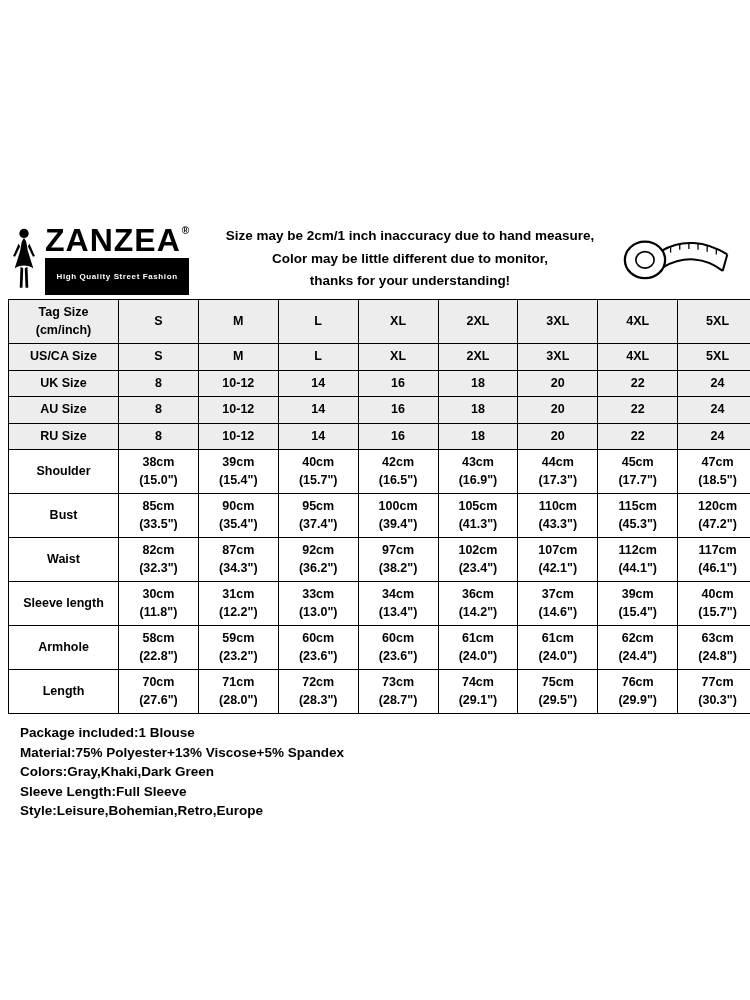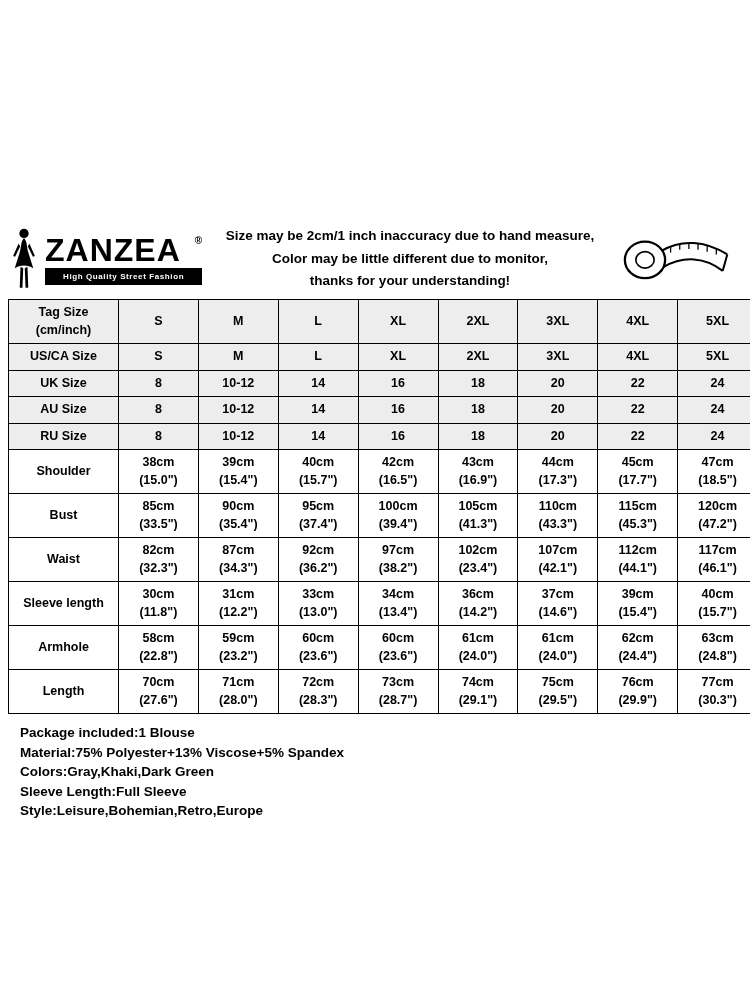--- a/index.html
+++ b/index.html
@@ -24,36 +24,36 @@
   }
   .logo {
     width: 200px;
     display: flex;
     align-items: center;
     gap: 5px;
     flex-shrink: 0;
   }
   .logo-figure svg { display: block; }
   .logo-text { display: flex; flex-direction: column; align-items: center; }
-  .brand-line { display: flex; align-items: flex-start; gap: 13px; }
+  .brand-line { display: flex; align-items: flex-start; }
   .brand {
     font-weight: bold;
     font-size: 32px;
     line-height: 1;
     letter-spacing: 1px;
   }
   .reg { font-size: 10px; font-weight: bold; margin-top: 1px; margin-left: 1px; }
   .tagline-bar {
     background: #000;
     color: #fff;
     font-size: 8px;
     font-weight: bold;
     letter-spacing: 0.6px;
     text-align: center;
-    padding: 4px 4px;
+    padding: 14px 4px;
     margin-top: 2px;
     white-space: nowrap;
     align-self: stretch;
   }
   .notice {
     flex: 1;
     text-align: center;
     font-weight: bold;
     font-size: 13.5px;
     line-height: 1.7;

